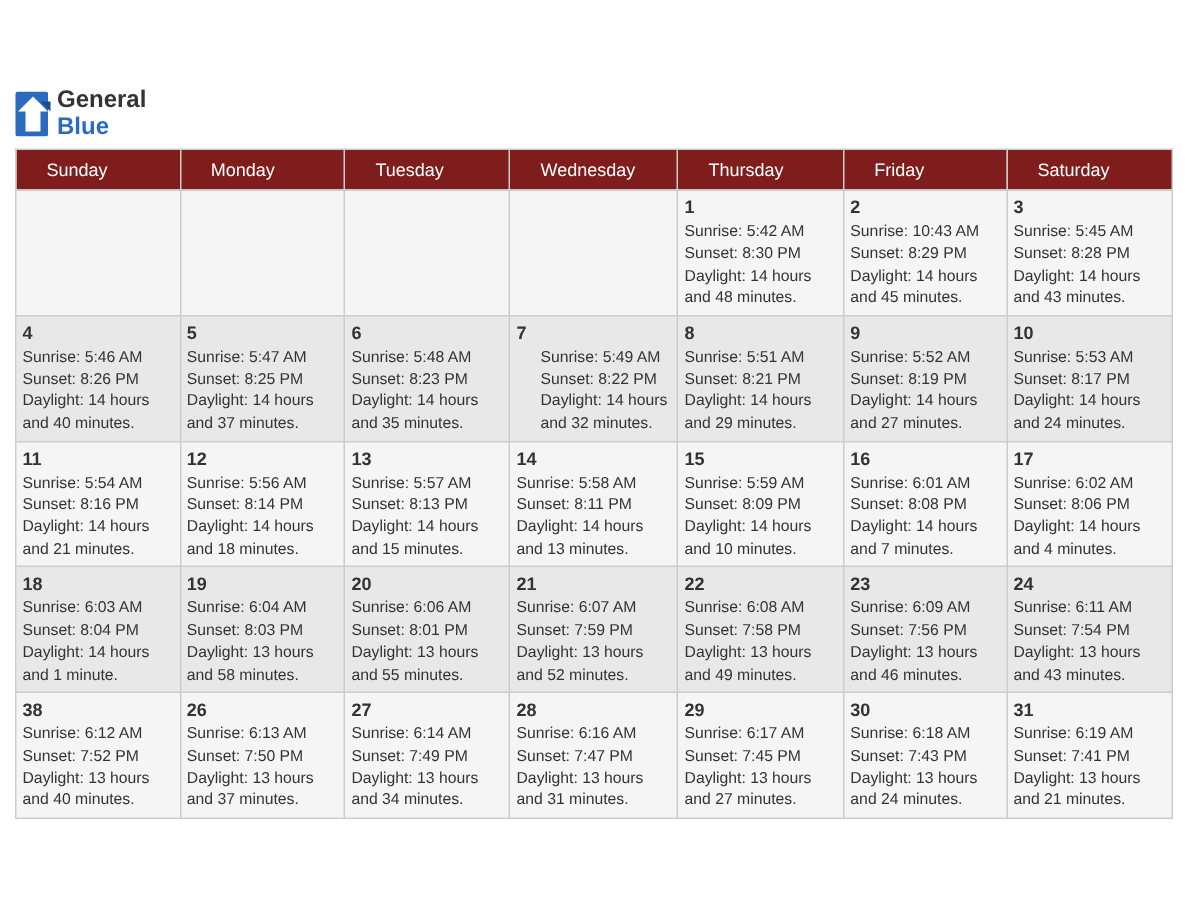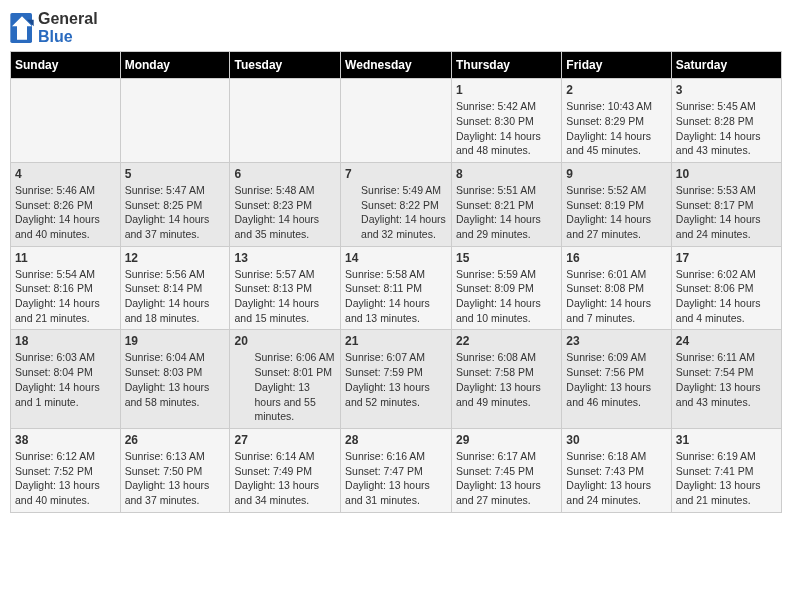--- a/index.html
+++ b/index.html
@@ -13,20 +13,21 @@
     .header {
       display: flex;
       justify-content: space-between;
       align-items: flex-start;
       margin-bottom: 6px;
     }
     .logo {
       display: flex;
       align-items: center;
       gap: 4px;
+      margin-top: 48px;
     }
     .logo-text {
       display: flex;
       flex-direction: column;
       line-height: 1.1;
     }
     .logo-general {
       font-size: 16px;
       font-weight: bold;
       color: #333;
@@ -51,26 +52,26 @@
     .subtitle {
       font-size: 15px;
       color: #555;
     }
     table {
       width: 100%;
       border-collapse: collapse;
       font-size: 11px;
     }
     thead tr th {
-      background-color: #000000;
+      background-color: #7f1d1d;
       color: #fff;
-      padding: 6px 4px;
+      padding: 6px 20px;
       text-align: left;
       font-size: 12px;
-      font-weight: bold;
+      font-weight: normal;
       border: 1px solid #ccc;
     }
     tbody tr td {
       border: 1px solid #ccc;
       vertical-align: top;
       padding: 4px;
       height: 80px;
       color: #333;
       width: 113px;
     }
@@ -244,21 +245,21 @@
 Daylight: 14 hours and 1 minute.</div>
         </td>
         <td>
           <span class="day-num">19</span>
           <div class="day-info" style="white-space: pre-line;">Sunrise: 6:04 AM
 Sunset: 8:03 PM
 Daylight: 13 hours and 58 minutes.</div>
         </td>
         <td>
           <span class="day-num">20</span>
-          <div class="day-info" style="white-space: pre-line; margin-left: 20px;">Sunrise: 6:06 AM
+          <div class="day-info" style="white-space: pre-line;">Sunrise: 6:06 AM
 Sunset: 8:01 PM
 Daylight: 13 hours and 55 minutes.</div>
         </td>
         <td>
           <span class="day-num">21</span>
           <div class="day-info" style="white-space: pre-line;">Sunrise: 6:07 AM
 Sunset: 7:59 PM
 Daylight: 13 hours and 52 minutes.</div>
         </td>
         <td>

